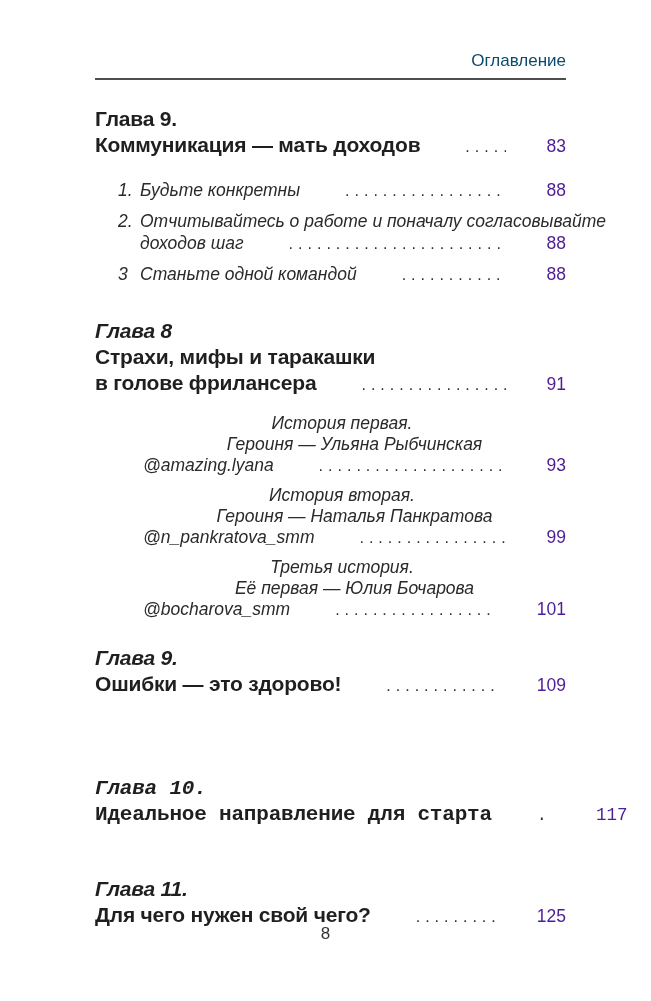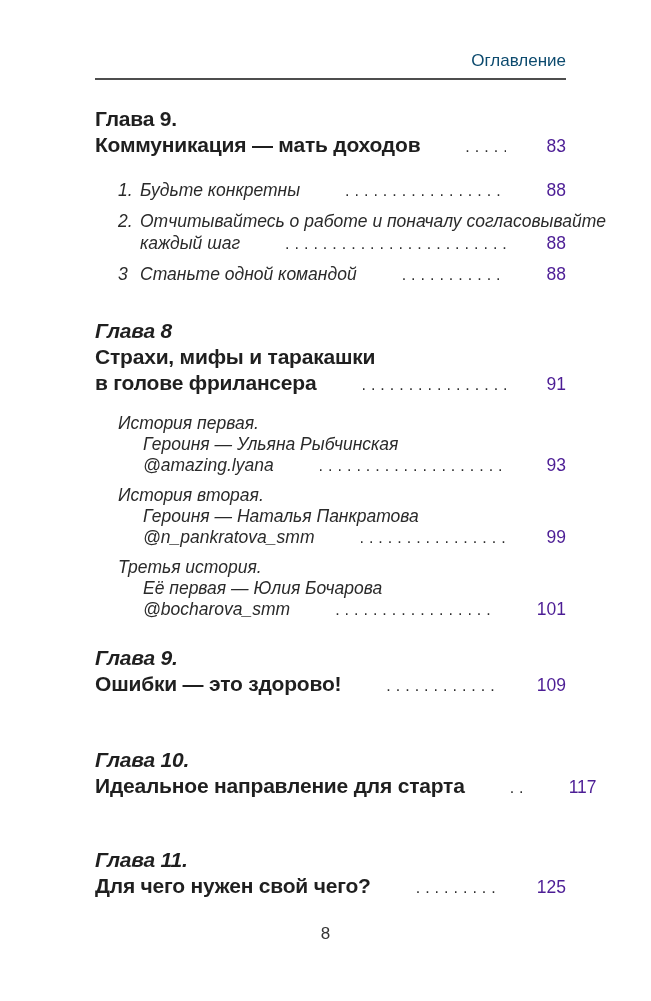--- a/index.html
+++ b/index.html
@@ -43,38 +43,38 @@
   }
   .dots::after { content:"..........................................................................."; }
   .pg {
     font-size:17.5px; font-weight:400; font-style:normal;
     color:#4c1d95; margin-left:1px;
   }
 
   .ch7  { margin-top:26px; }
   .ch8  { margin-top:32px; }
   .ch9  { margin-top:25px; }
-  .ch10 { margin-top:50px; }
+  .ch10 { margin-top:79px;font-family:Liberation Mono, monospace; }
   .ch11 { margin-top:48px; }
 
   
   .sub-list { margin-top:21px; }
   .sub-item {
     display:flex; margin-bottom:8px; padding-left:23px;
     font-style:italic; font-size:17.5px; line-height:22px; color:#2a2a2a;
   }
   .sub-item .num { flex:0 0 22px; width:22px; }
   .sub-body { flex:1 1 auto; min-width:0; }
   .sub-line { white-space:nowrap; }
 
   
   .stories { margin-top:17px; }
   .story {
     margin-bottom:9px; padding-left:23px;
-    font-style:italic; font-size:17.5px; line-height:21px; color:#2a2a2a;
+    font-style:italic; font-size:17.5px; line-height:21px; color:#2a2a2a;text-align:center;
   }
   .story .indent { padding-left:25px; white-space:nowrap; }
   .story .flexline.indent { white-space:normal; }
 
   .folio {
     position:absolute; top:924px; left:0; right:0;
     text-align:center; font-size:17px; color:#333333;
   }
 </style>
 </head>
@@ -103,21 +103,21 @@
             <span class="pg">88</span>
           </span>
         </span>
       </div>
 
       <div class="sub-item">
         <span class="num">2.</span>
         <span class="sub-body">
           <div class="sub-line">Отчитывайтесь о работе и поначалу согласовывайте</div>
           <div class="flexline">
-            <span class="sub-line">каждый шаг</span>
+            <span class="sub-line">доходов шаг</span>
             <span class="dots"></span>
             <span class="pg">88</span>
           </div>
         </span>
       </div>
 
       <div class="sub-item">
         <span class="num">3</span>
         <span class="sub-body">
           <span class="flexline">

